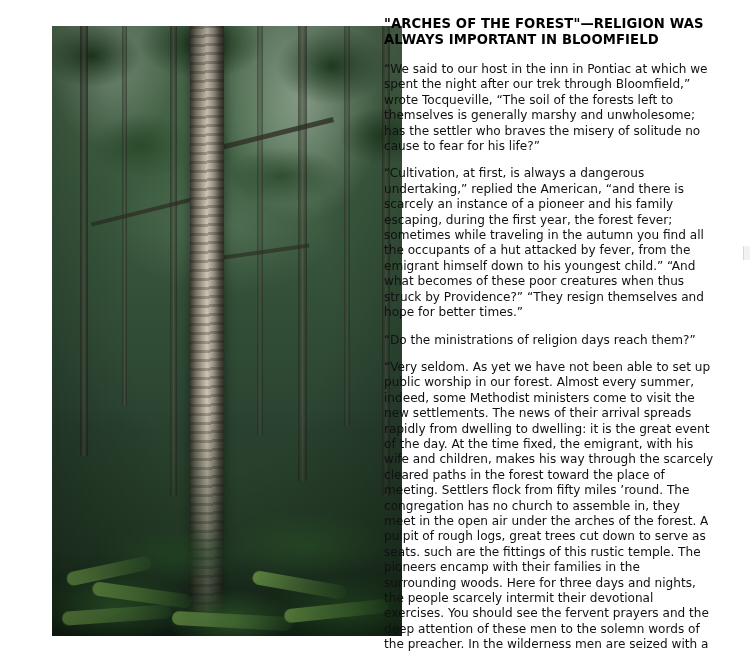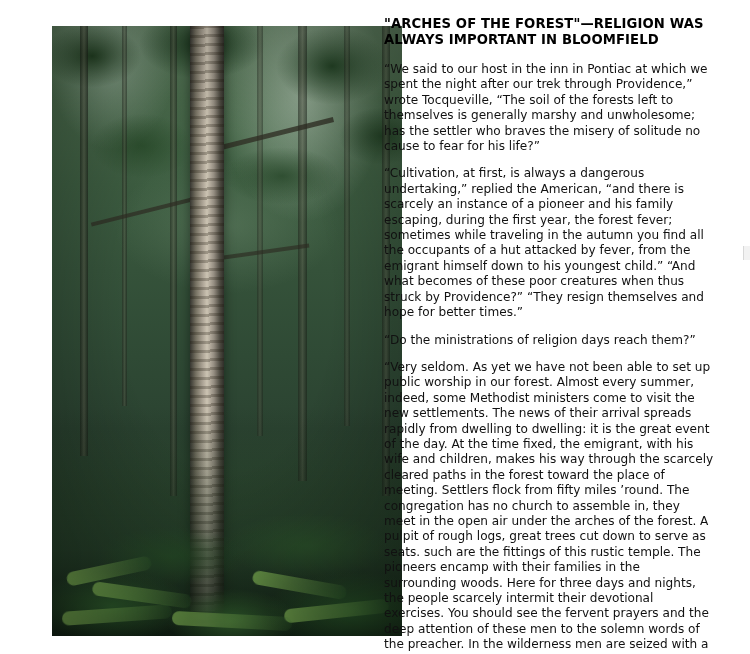--- a/index.html
+++ b/index.html
@@ -222,21 +222,21 @@
         <div class="fern f4"></div>
         <div class="fern f5"></div>
         <div class="fern f6"></div>
       </div>
       <div class="photo-vignette"></div>
     </div>
   </figure>
 
   <div class="text-column">
     <h1 class="article-heading">"ARCHES OF THE FOREST"—RELIGION WAS ALWAYS IMPORTANT IN BLOOMFIELD</h1>
-    <p class="body-paragraph">“We said to our host in the inn in Pontiac at which we spent the night after our trek through Providence,” wrote Tocqueville, “The soil of the forests left to themselves is generally marshy and unwholesome; has the settler who braves the misery of solitude no cause to fear for his life?”</p>
+    <p class="body-paragraph">“We said to our host in the inn in Pontiac at which we spent the night after our trek through Bloomfield,” wrote Tocqueville, “The soil of the forests left to themselves is generally marshy and unwholesome; has the settler who braves the misery of solitude no cause to fear for his life?”</p>
     <p class="body-paragraph">“Cultivation, at first, is always a dangerous undertaking,” replied the American, “and there is scarcely an instance of a pioneer and his family escaping, during the first year, the forest fever; sometimes while traveling in the autumn you find all the occupants of a hut attacked by fever, from the emigrant himself down to his youngest child.” “And what becomes of these poor creatures when thus struck by Providence?” “They resign themselves and hope for better times.”</p>
     <p class="body-paragraph">“Do the ministrations of religion days reach them?”</p>
     <p class="body-paragraph">“Very seldom. As yet we have not been able to set up public worship in our forest. Almost every summer, indeed, some Methodist ministers come to visit the new settlements. The news of their arrival spreads rapidly from dwelling to dwelling: it is the great event of the day. At the time fixed, the emigrant, with his wife and children, makes his way through the scarcely cleared paths in the forest toward the place of meeting. Settlers flock from fifty miles ’round. The congregation has no church to assemble in, they meet in the open air under the arches of the forest. A pulpit of rough logs, great trees cut down to serve as seats. such are the fittings of this rustic temple. The pioneers encamp with their families in the surrounding woods. Here for three days and nights, the people scarcely intermit their devotional exercises. You should see the fervent prayers and the deep attention of these men to the solemn words of the preacher. In the wilderness men are seized with a hunger for religion.”</p>
   </div>
 
   <div class="edge-nick"></div>
   <div class="page-number">45</div>
 
 </div>
 

